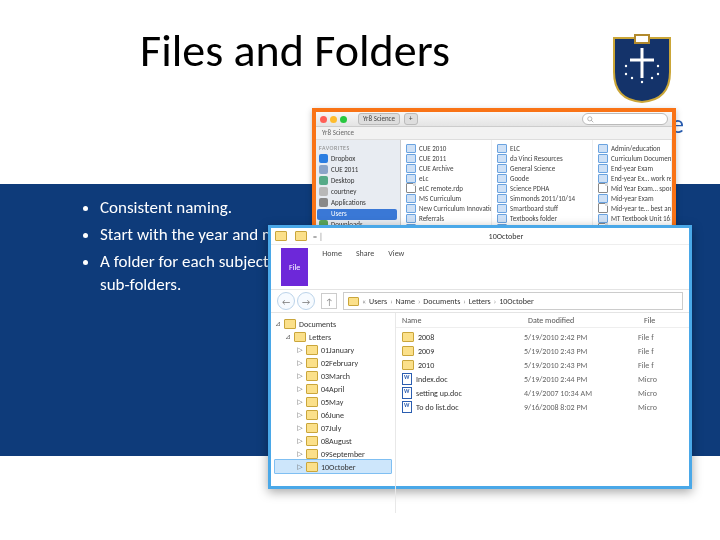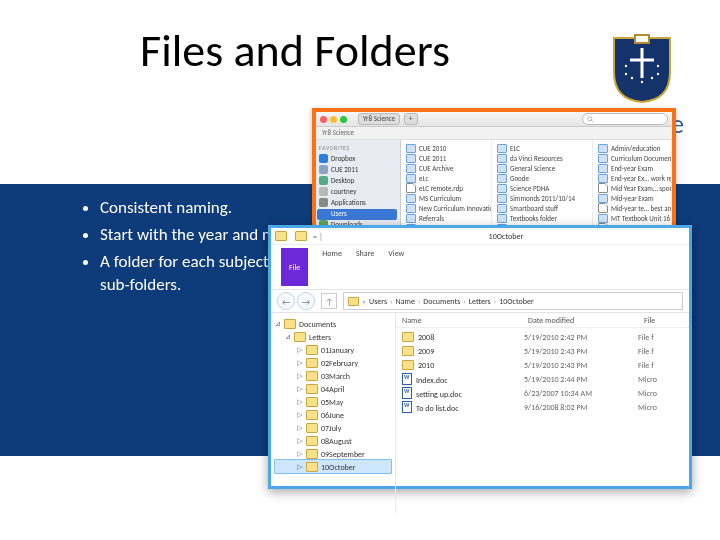--- a/index.html
+++ b/index.html
@@ -40,21 +40,21 @@
   .win .pathbox{flex:1;height:16px;border:1px solid #ccc;display:flex;align-items:center;gap:3px;padding:0 4px;font-size:8px;color:#333}
   .win .body{display:flex;height:200px}
   .win .tree{width:116px;border-right:1px solid #e8e8e8;padding:4px 4px;font-size:8px;overflow:hidden}
   .win .tree .row{display:flex;align-items:center;gap:3px;height:13px;white-space:nowrap}
   .win .tree .row.sel{background:#cde6fb;border:1px solid #7fbff2;border-radius:1px;margin:-1px}
   .win .main{flex:1;display:flex;flex-direction:column}
   .win .cols{display:flex;font-size:8px;color:#555;border-bottom:1px solid #eee;padding:2px 6px;gap:6px}
   .win .cols .c1{width:120px}.win .cols .c2{width:110px}.win .cols .c3{flex:1}
   .win .list{padding:2px 2px}
   .win .list .row{display:flex;align-items:center;gap:4px;height:14px;font-size:8px;padding:0 4px}
-  .win .list .row .c1{width:118px;display:flex;align-items:flex-end;gap:4px}
+  .win .list .row .c1{width:118px;display:flex;align-items:center;gap:4px}
   .win .list .row .c2{width:110px;color:#666}
   .win .list .row .c3{flex:1;color:#666}
   .wic{width:10px;height:8px;background:#fbe08a;border:1px solid #caa63b;border-radius:1px;flex-shrink:0}
   .docic{width:8px;height:10px;background:#fff;border:1px solid #2a5db0;flex-shrink:0;position:relative}
   .docic::before{content:"W";position:absolute;left:1px;top:-1px;font-size:6px;color:#2a5db0;font-weight:bold}
   .chev{color:#888;font-size:7px}
   .tri{color:#666;font-size:7px;width:6px;display:inline-block;text-align:center}
   .sicon{width:9px;height:9px;border-radius:2px;flex-shrink:0}
 </style>
 </head>
@@ -420,21 +420,21 @@
                 <span>Index.doc</span>
               </span>
               <span class="c2">5/19/2010 2:44 PM</span>
               <span class="c3">Micro</span>
             </div>
             <div class="row">
               <span class="c1">
                 <span class="docic"></span>
                 <span>setting up.doc</span>
               </span>
-              <span class="c2">6/23/2007 10:34 AM</span>
+              <span class="c2">4/19/2007 10:34 AM</span>
               <span class="c3">Micro</span>
             </div>
             <div class="row">
               <span class="c1">
                 <span class="docic"></span>
                 <span>To do list.doc</span>
               </span>
               <span class="c2">9/16/2008 8:02 PM</span>
               <span class="c3">Micro</span>
             </div>

